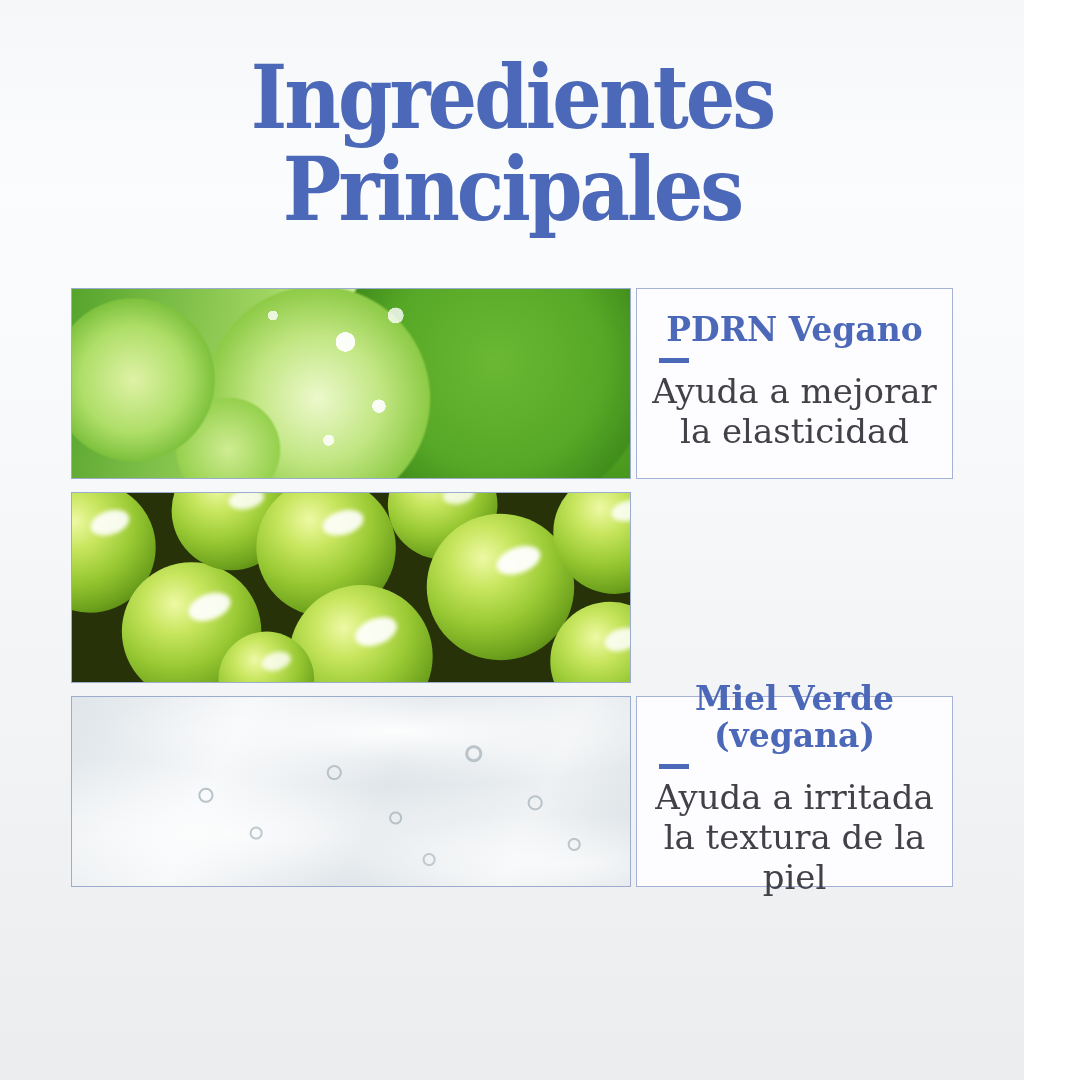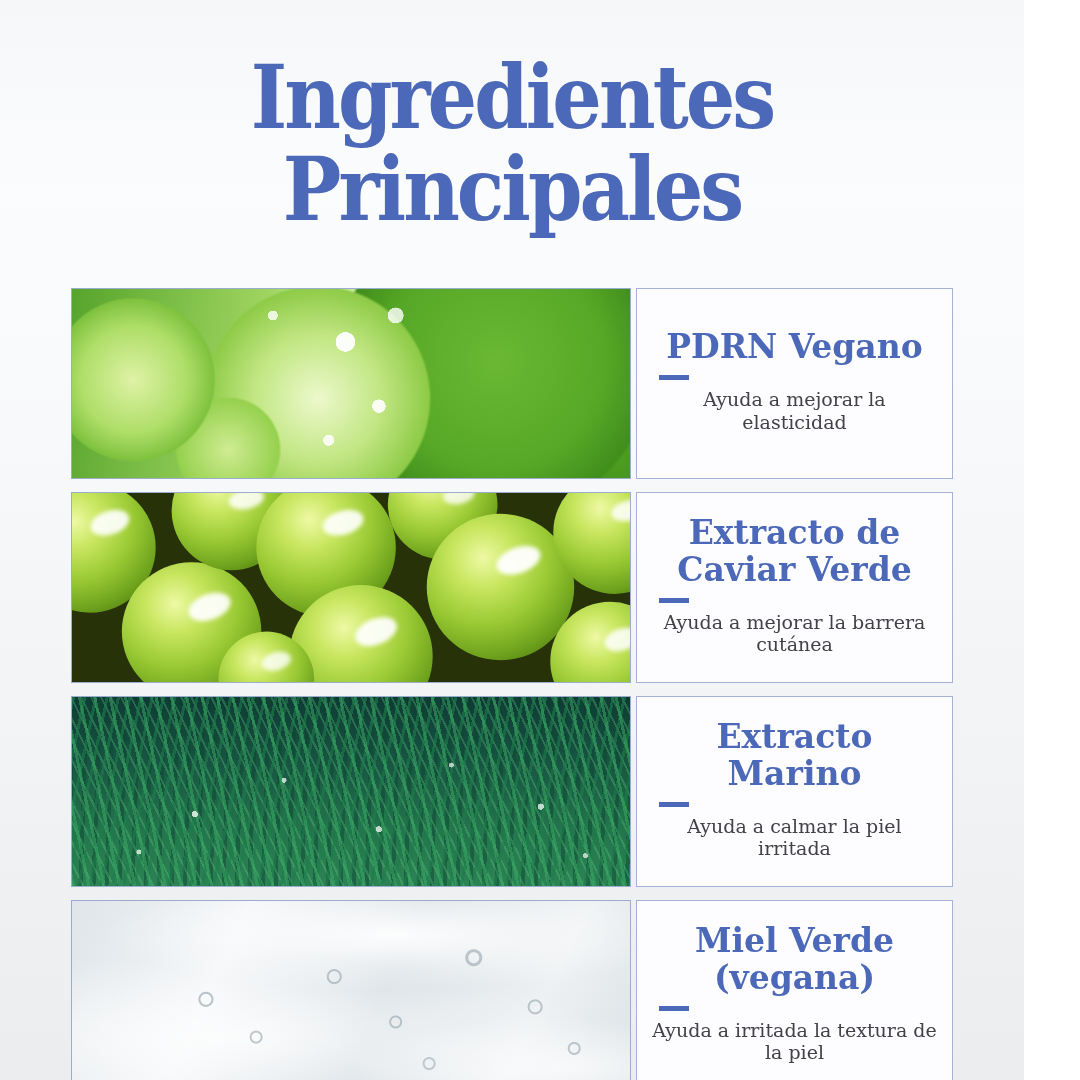--- a/index.html
+++ b/index.html
@@ -33,21 +33,21 @@
     display:flex;flex-direction:column;justify-content:center;
     padding:10px 14px 14px 14px;
   }
   .card h2{
     margin:0;text-align:center;
     font-size:33px;font-weight:700;color:#4c68b8;line-height:1.12;
   }
   .dash{width:30px;height:5px;background:#4c68b8;margin:9px 0 8px 8px;flex:none;}
   .card p{
     margin:0;text-align:center;
-    font-size:19px;color:#414147;line-height:1.18;
+    font-size:34px;color:#414147;line-height:1.18;
   }
 
   
   .photo-centella{
     background:
       radial-gradient(circle 16px at 49% 28%, rgba(255,255,255,.95) 0 60%, transparent 62%),
       radial-gradient(circle 11px at 55% 62%, rgba(255,255,255,.9) 0 60%, transparent 62%),
       radial-gradient(circle 9px at 46% 80%, rgba(255,255,255,.85) 0 60%, transparent 62%),
       radial-gradient(circle 13px at 58% 14%, rgba(255,255,255,.8) 0 60%, transparent 62%),
       radial-gradient(circle 8px at 36% 14%, rgba(255,255,255,.8) 0 60%, transparent 62%),
@@ -141,35 +141,22 @@
             <ellipse cx="272" cy="30" rx="21" ry="12" opacity=".9" transform="rotate(-16 272 30)"></ellipse>
             <ellipse cx="305" cy="140" rx="22" ry="13" opacity=".92" transform="rotate(-22 305 140)"></ellipse>
             <ellipse cx="388" cy="2" rx="16" ry="9" opacity=".8" transform="rotate(-10 388 2)"></ellipse>
             <ellipse cx="448" cy="68" rx="23" ry="13" opacity=".95" transform="rotate(-20 448 68)"></ellipse>
             <ellipse cx="558" cy="18" rx="17" ry="10" opacity=".85" transform="rotate(-14 558 18)"></ellipse>
             <ellipse cx="552" cy="148" rx="18" ry="11" opacity=".85" transform="rotate(-18 552 148)"></ellipse>
             <ellipse cx="205" cy="170" rx="15" ry="9" opacity=".8" transform="rotate(-16 205 170)"></ellipse>
           </g>
         </svg>
       </div>
-      <div class="card">
-        <h2>Extracto de Caviar Verde</h2>
-        <div class="dash"></div>
-        <p>Ayuda a mejorar la barrera cutánea</p>
-      </div>
     </div>
 
-    <div class="row">
-      <div class="photo photo-seagrass"></div>
-      <div class="card">
-        <h2>Extracto Marino</h2>
-        <div class="dash"></div>
-        <p>Ayuda a calmar la piel irritada</p>
-      </div>
-    </div>
 
     <div class="row">
       <div class="photo photo-gel"></div>
       <div class="card">
         <h2>Miel Verde (vegana)</h2>
         <div class="dash"></div>
         <p>Ayuda a irritada la textura de la piel</p>
       </div>
     </div>
 

